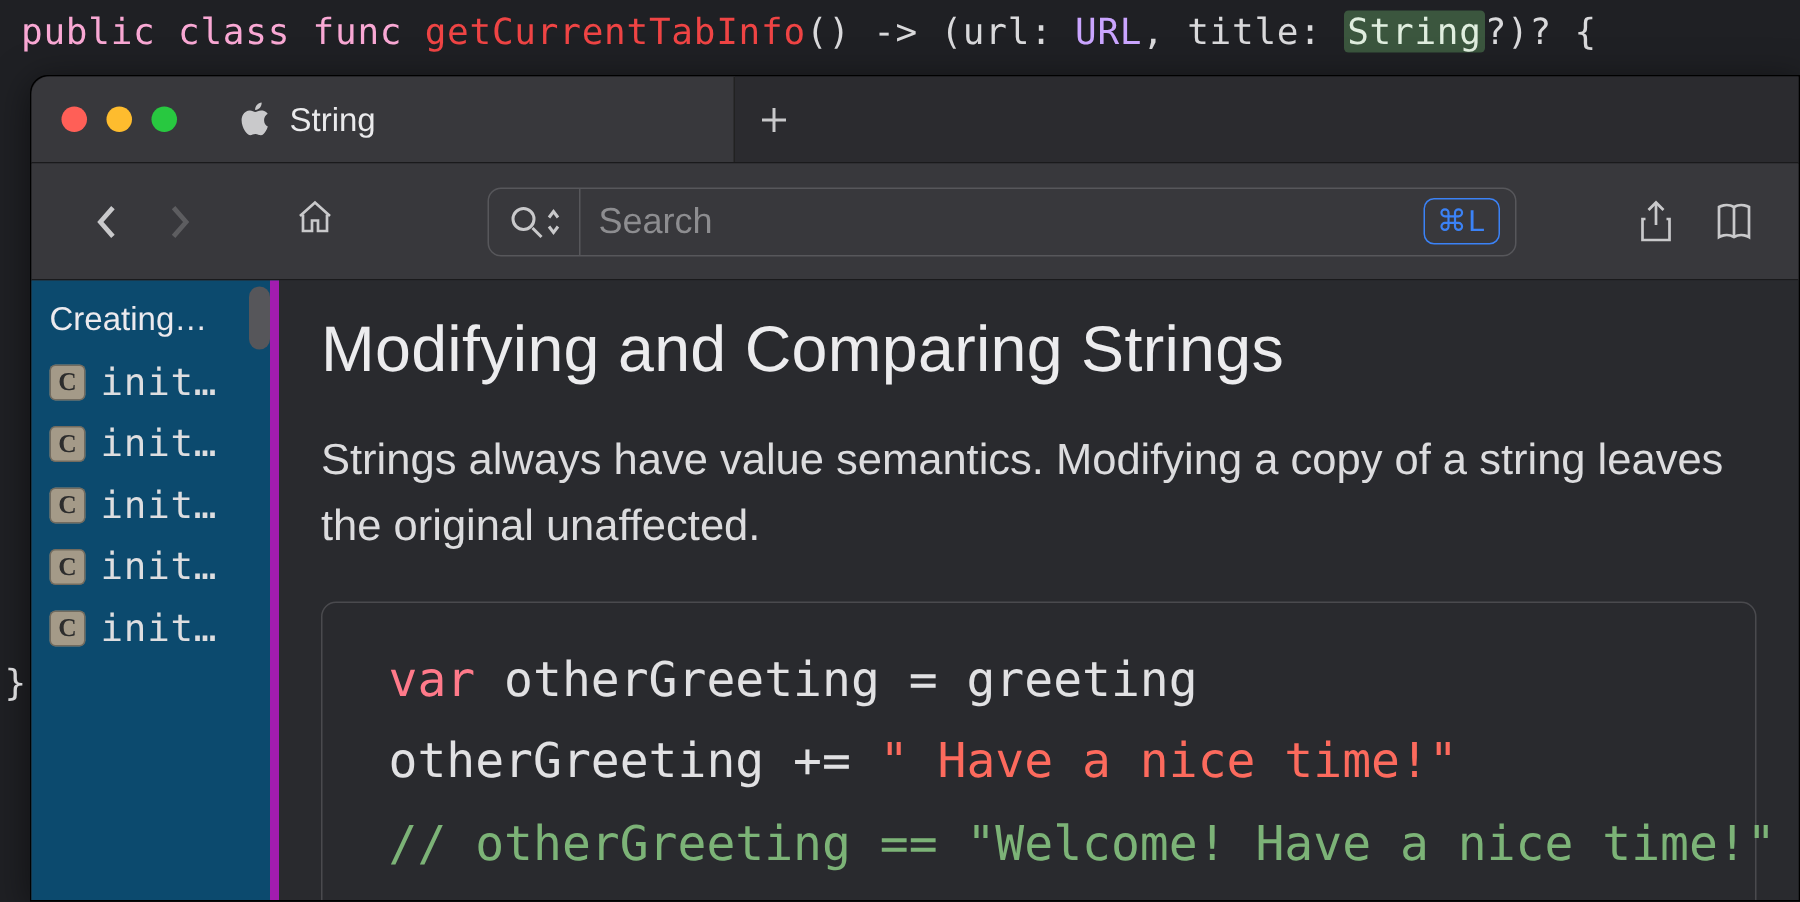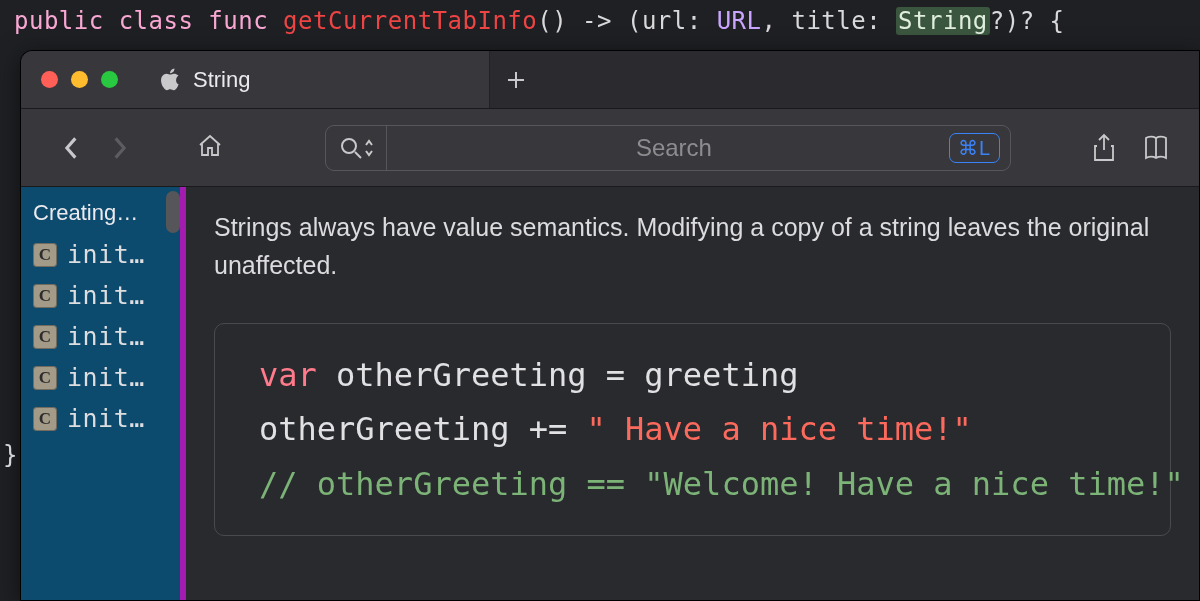--- a/index.html
+++ b/index.html
@@ -110,21 +110,21 @@
     display: flex;
     align-items: center;
     padding: 0 10px 0 14px;
     max-width: 730px;
   }
   .search-icon svg { width: 22px; height: 22px; stroke:#c9c9cb; stroke-width:2; fill:none; display:block;}
   .chevrons svg { width: 10px; height: 20px; stroke:#c9c9cb; stroke-width:2; fill:none; display:block; margin-left:2px;}
   .search-divider { width:1px; height: 44px; background:#57575b; margin: 0 12px 0 12px; }
   .search-input {
     flex: 1; border: none; background: transparent; outline: none;
-    color: #d7d7d9; font-size: 24px; text-align: center;
+    color: #d7d7d9; font-size: 24px;
   }
   .search-input::placeholder { color: #8d8d90; }
   .cmd-badge {
     border: 1.8px solid #3b82f6;
     color: #3b82f6;
     border-radius: 7px;
     padding: 2px 8px;
     font-size: 20px;
     font-family: -apple-system, sans-serif;
     letter-spacing: 1px;
@@ -185,24 +185,24 @@
     overflow: hidden;
   }
   .h2 {
     font-size: 43px;
     font-weight: 400;
     color: #ececee;
     letter-spacing: 0.2px;
     margin-bottom: 28px;
   }
   .para {
-    font-size: 25px;
+    font-size: 29px;
     line-height: 1.5;
     color: #dcdcde;
-    margin-bottom: 39px;
+    margin-bottom: 28px;
     max-width: 940px;
   }
   .codeblock {
     border: 1px solid #4a4a4e;
     border-radius: 10px;
     padding: 24px 44px;
     font-size: 32px;
     line-height: 1.7;
     white-space: pre;
     color: #e1e1e3;
@@ -321,19 +321,20 @@
         <span class="c-badge">C</span>
         <span class="mono">init…</span>
       </div>
       <div class="sb-item">
         <span class="c-badge">C</span>
         <span class="mono">init…</span>
       </div>
     </div>
 
     <div class="content">
+      <div class="h2">Modifying and Comparing Strings</div>
       <div class="para">Strings always have value semantics. Modifying a copy of a string leaves the original unaffected.</div>
       <div class="codeblock mono"><span class="ck-kw">var</span><span> otherGreeting = greeting</span>
 <span>otherGreeting += </span><span class="ck-str">" Have a nice time!"</span>
 <span class="ck-comment">// otherGreeting == "Welcome! Have a nice time!"</span></div>
     </div>
   </div>
 </div>
 
 </body></html>

